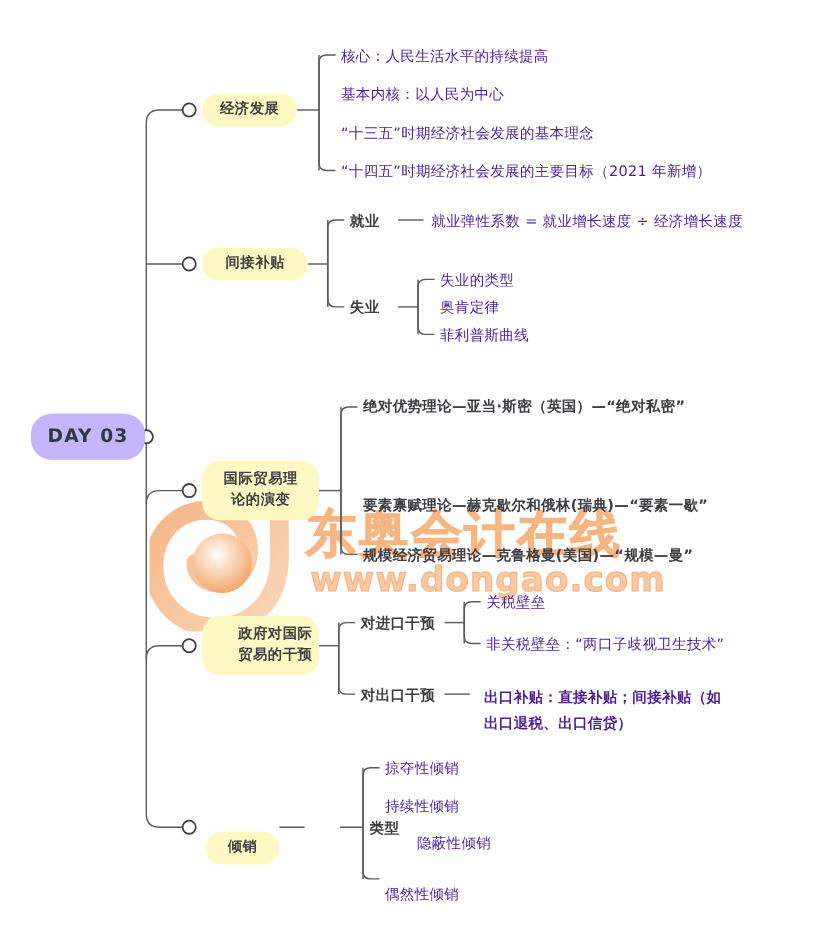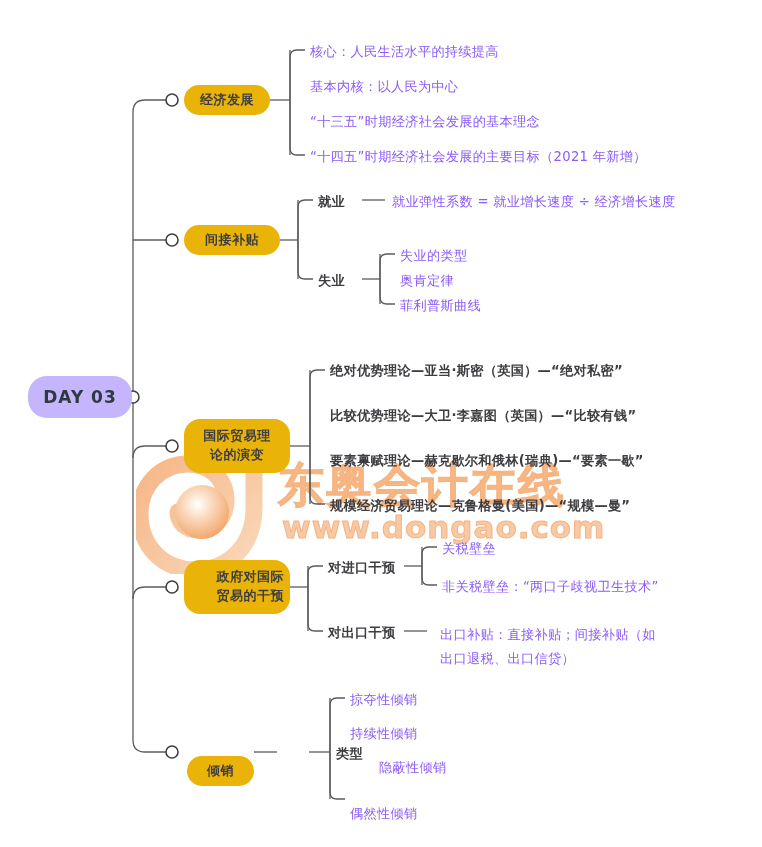--- a/index.html
+++ b/index.html
@@ -25,49 +25,49 @@
     font-family:"DejaVu Sans","Liberation Sans",sans-serif;}
 
   
   #lines{position:absolute;left:0;top:0;width:762px;height:847px;}
   #lines path,#lines line{fill:none;stroke:#5b5b5f;stroke-width:1.3;}
   #lines circle.node-dot{fill:#ffffff;stroke:#3f3f44;stroke-width:1.6;}
 
   
   .pill{
     position:absolute;
-    background:#eab308;
+    background:#fef9c3;
     border-radius:16px;
     color:#3e3e42;
     font-weight:bold;
     font-size:13px;
     display:flex;align-items:center;justify-content:center;
     text-align:center;
     line-height:1.45;
     letter-spacing:.5px;
     box-sizing:border-box;
   }
   #root-node{
     background:#c4b5fd;
     color:#2f3a40;
     font-size:17px;
     letter-spacing:1px;
     border-radius:19px;
     left:28px;top:376px;width:104px;height:42px;
   }
   .leaf{
     position:absolute;
-    color:#8b5cf6;
+    color:#4c1d95;
     font-size:13.2px;
     line-height:1.55;
     letter-spacing:.3px;
     white-space:nowrap;
   }
   .leaf.bold{color:#3c3c41;font-weight:bold;}
-  .leaf.wrap{white-space:normal;}
+  .leaf.wrap{white-space:normal;font-weight:bold;}
 </style>
 </head>
 <body>
 
 <div id="canvas">
 
   <svg class="wm" id="wm-logo" viewBox="0 0 135 128" xmlns="http://www.w3.org/2000/svg">
     <defs>
       <radialGradient id="ballgrad" cx="42%" cy="36%" r="66%">
         <stop offset="0%" stop-color="#ffffff"></stop>
@@ -175,21 +175,20 @@
   <div class="leaf bold" style="left:318px;top:192px;">就业</div>
   <div class="leaf" style="left:392px;top:192px;">就业弹性系数 = 就业增长速度 ÷ 经济增长速度</div>
 
   <div class="leaf bold" style="left:318px;top:271px;">失业</div>
 
   <div class="leaf" style="left:400px;top:246px;">失业的类型</div>
   <div class="leaf" style="left:400px;top:271px;">奥肯定律</div>
   <div class="leaf" style="left:400px;top:296px;">菲利普斯曲线</div>
 
   <div class="leaf bold" style="left:330px;top:361px;">绝对优势理论—亚当·斯密（英国）—“绝对私密”</div>
-  <div class="leaf bold" style="left:330px;top:406px;">比较优势理论—大卫·李嘉图（英国）—“比较有钱”</div>
   <div class="leaf bold" style="left:330px;top:451px;">要素禀赋理论—赫克歇尔和俄林(瑞典)—“要素一歇”</div>
   <div class="leaf bold" style="left:330px;top:496px;">规模经济贸易理论—克鲁格曼(美国)—“规模—曼”</div>
 
   <div class="leaf bold" style="left:328px;top:558px;">对进口干预</div>
   <div class="leaf" style="left:442px;top:539px;">关税壁垒</div>
   <div class="leaf" style="left:442px;top:577px;">非关税壁垒：“两口子歧视卫生技术”</div>
 
   <div class="leaf bold" style="left:328px;top:623px;">对出口干预</div>
   <div class="leaf wrap" style="left:440px;top:623px;width:228px;line-height:1.85;">出口补贴：直接补贴；间接补贴（如出口退税、出口信贷）</div>
 

